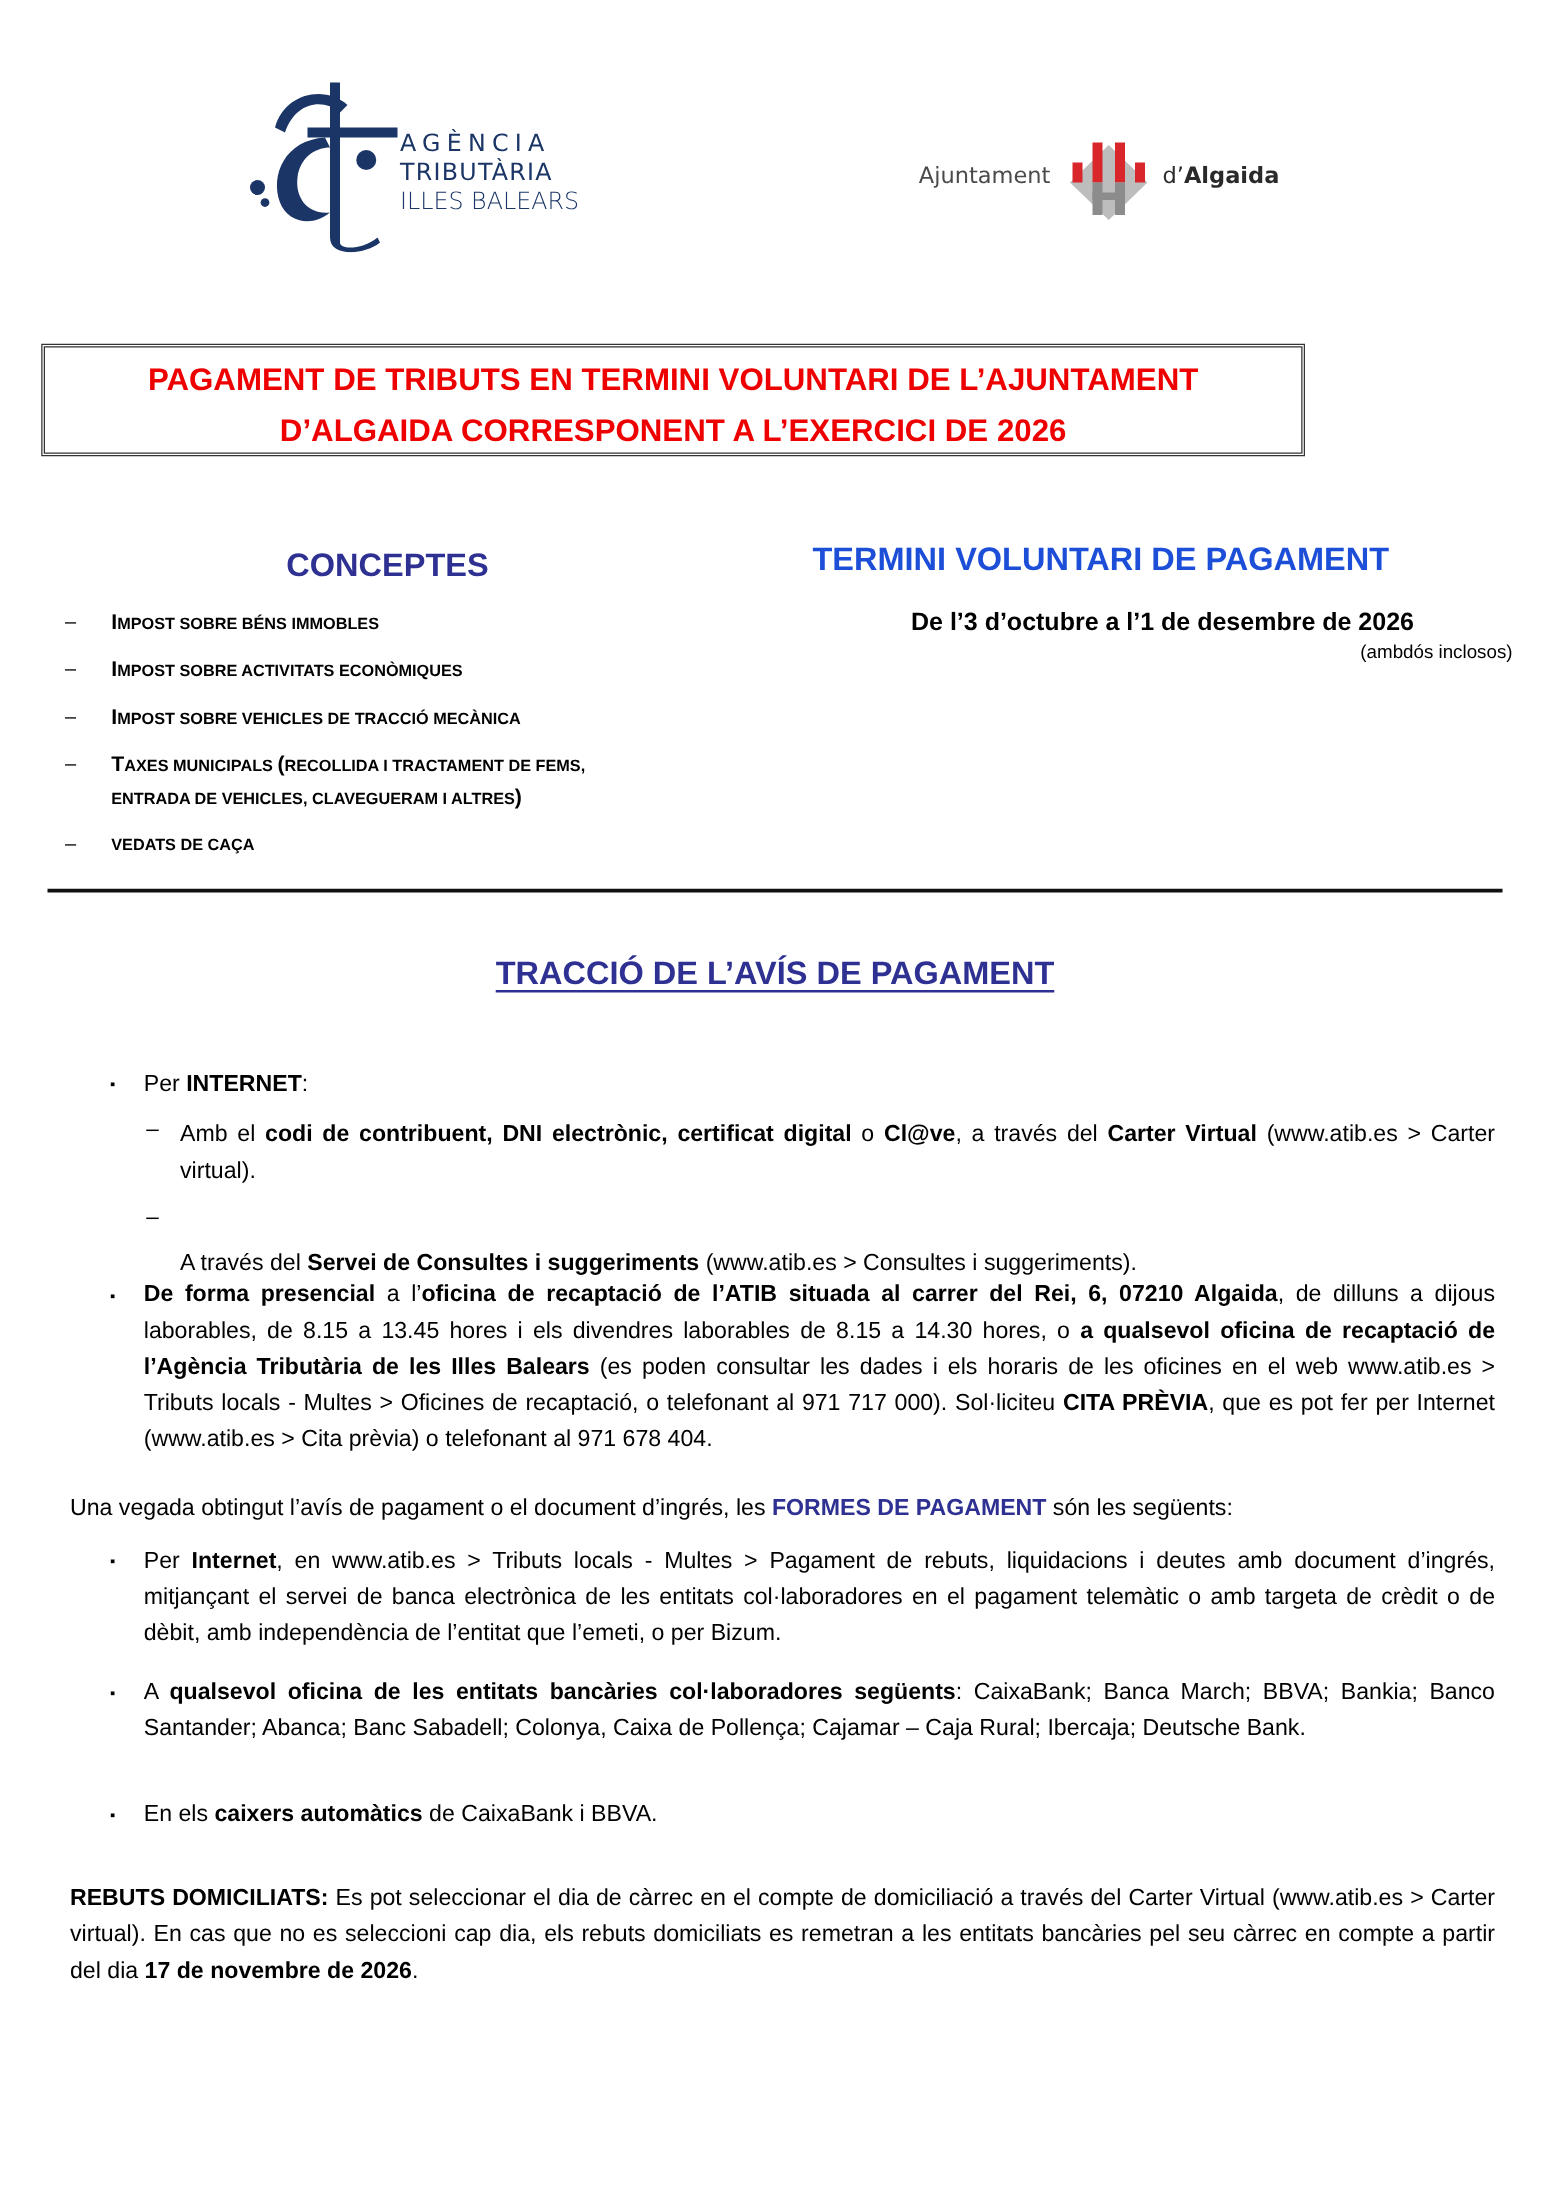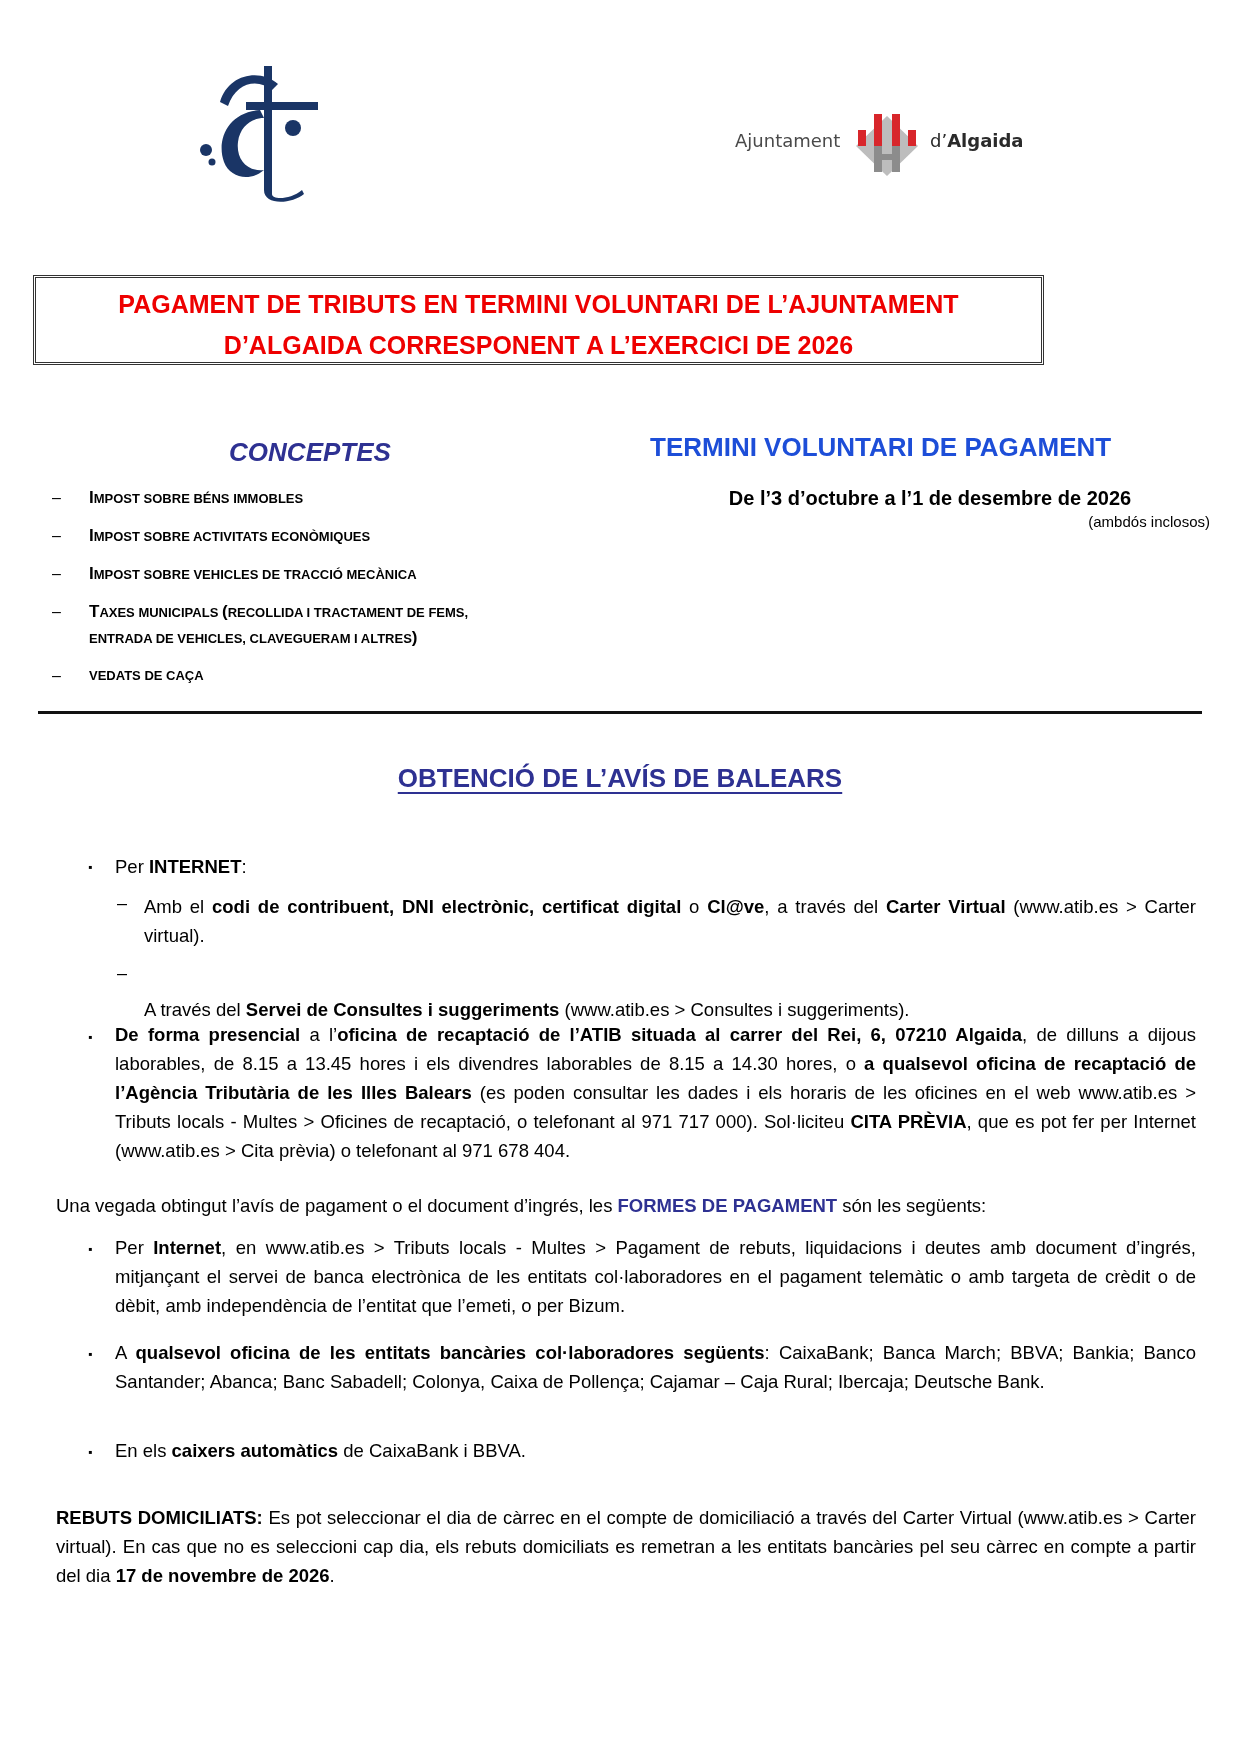--- a/index.html
+++ b/index.html
@@ -27,21 +27,21 @@
   
   .title-box { position: absolute; left: 33px; top: 275px; width: 1011px; height: 90px;
                border: 3px double #333; box-sizing: border-box; }
   .title-line { position: absolute; left: 0; right: 0; text-align: center; color: #ee0000;
                 font-weight: bold; font-size: 25px; }
   .title-line.l1 { top: 12px; }
   .title-line.l2 { top: 53px; }
 
   
   .concepts-heading { position: absolute; left: 130px; width: 360px; top: 437px; text-align: center;
-                      color: #2e3192; font-weight: bold; font-size: 26px; font-style: italic; }
+                      color: #2e3192; font-weight: bold; font-size: 26px; }
   .concepts-list { position: absolute; left: 52px; top: 485px; width: 560px; margin: 0; padding: 0; list-style: none; }
   .concepts-list li { position: relative; padding-left: 37px; font-weight: bold; font-size: 13px;
                       line-height: 25px; margin-bottom: 12px; }
   .concepts-list li .dash { position: absolute; left: 0; top: 0; font-weight: normal; font-size: 16px; }
   .concepts-list li .big { font-size: 17px; }
 
   .termini-heading { position: absolute; left: 650px; width: 560px; top: 432px; text-align: left;
                      color: #1d4ed8; font-weight: bold; font-size: 26px; }
   .termini-dates { position: absolute; left: 650px; width: 560px; top: 487px; text-align: center;
                    font-weight: bold; font-size: 20px; }
@@ -68,20 +68,25 @@
 
     <path d="M22 40 C30 12, 62 6, 80 22 L74 28 C60 16, 38 20, 30 44 Z" fill="#1a3566"></path>
     <path d="M62 48 C30 50, 18 78, 26 100 C32 116, 52 120, 66 108 C48 110, 38 96, 40 80 C42 64, 54 56, 66 56 Z" fill="#1a3566"></path>
 
     <path d="M66 4 L74 4 L74 132 C74 138, 92 138, 104 128 L106 132 C94 142, 66 144, 66 128 Z" fill="#1a3566"></path>
     <rect x="48" y="40" width="72" height="8" fill="#1a3566"></rect>
     <circle cx="95" cy="66" r="8" fill="#1a3566"></circle>
     <circle cx="8" cy="88" r="6" fill="#1a3566"></circle>
     <circle cx="14" cy="100" r="3.5" fill="#1a3566"></circle>
   </svg>
+  <div class="atib-text">
+    <div class="atib-l1">AGÈNCIA</div>
+    <div class="atib-l2">TRIBUTÀRIA</div>
+    <div class="atib-l3">ILLES BALEARS</div>
+  </div>
 </div>
 
 <div class="alg-logo">
   <span class="alg-left">Ajuntament</span>
   <svg class="alg-mark" viewBox="0 0 70 70">
     <polygon points="35,8 66,38 35,68 4,38" fill="#bdbdbd"></polygon>
     <rect x="6" y="22" width="8" height="16" fill="#d8262b"></rect>
     <rect x="22" y="6" width="8" height="32" fill="#d8262b"></rect>
     <rect x="40" y="6" width="8" height="32" fill="#d8262b"></rect>
     <rect x="56" y="22" width="8" height="16" fill="#d8262b"></rect>
@@ -121,21 +126,21 @@
     <span>VEDATS DE CAÇA</span>
   </li>
 </ul>
 
 <div class="termini-heading">TERMINI VOLUNTARI DE PAGAMENT</div>
 <div class="termini-dates">De l’3 d’octubre a l’1 de desembre de 2026</div>
 <div class="termini-note">(ambdós inclosos)</div>
 
 <div class="divider"></div>
 
-<div class="obt-heading"><span>OBTENCIÓ DE L’AVÍS DE BALEARS</span></div>
+<div class="obt-heading"><span>TRACCIÓ DE L’AVÍS DE PAGAMENT</span></div>
 
 <span class="bullet" style="left:88px; top:860px;">▪</span>
 <div class="para" style="left:115px; top:852px; width:1080px;">
   <span>Per </span><b>INTERNET</b><span>:</span>
 </div>
 
 <span class="dash2" style="left:117px; top:893px;">–</span>
 <div class="para" style="left:144px; top:892px; width:1052px;">
   <span>Amb el </span><b>codi de contribuent, DNI electrònic, certificat digital</b><span> o </span><b>Cl@ve</b><span>, a través del </span><b>Carter Virtual</b><span> (www.atib.es</span>
   <span>&gt; Carter virtual).</span>

